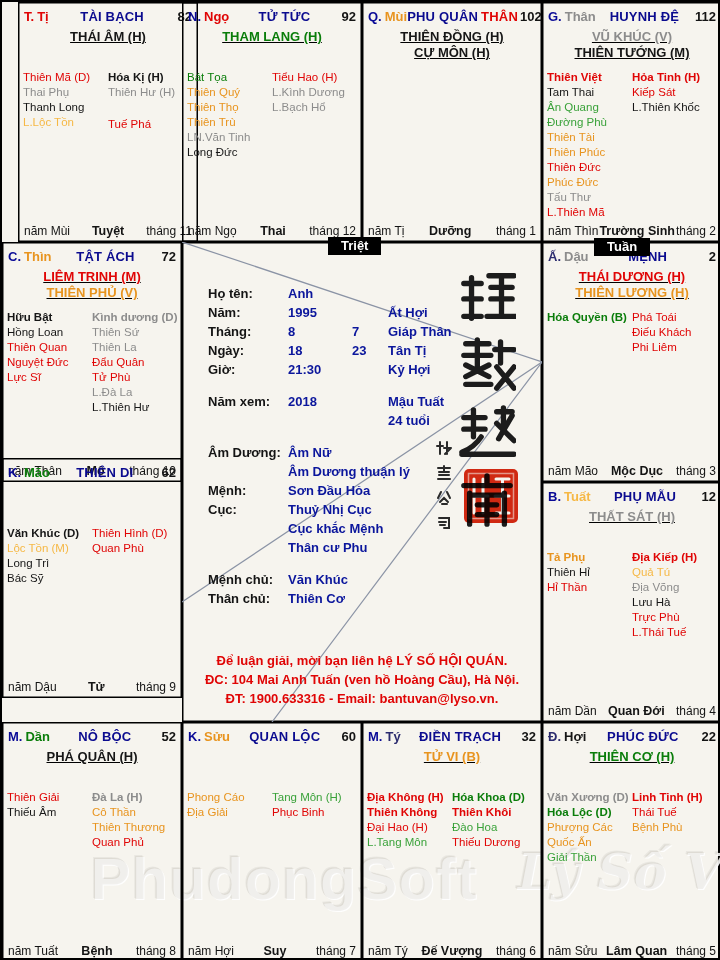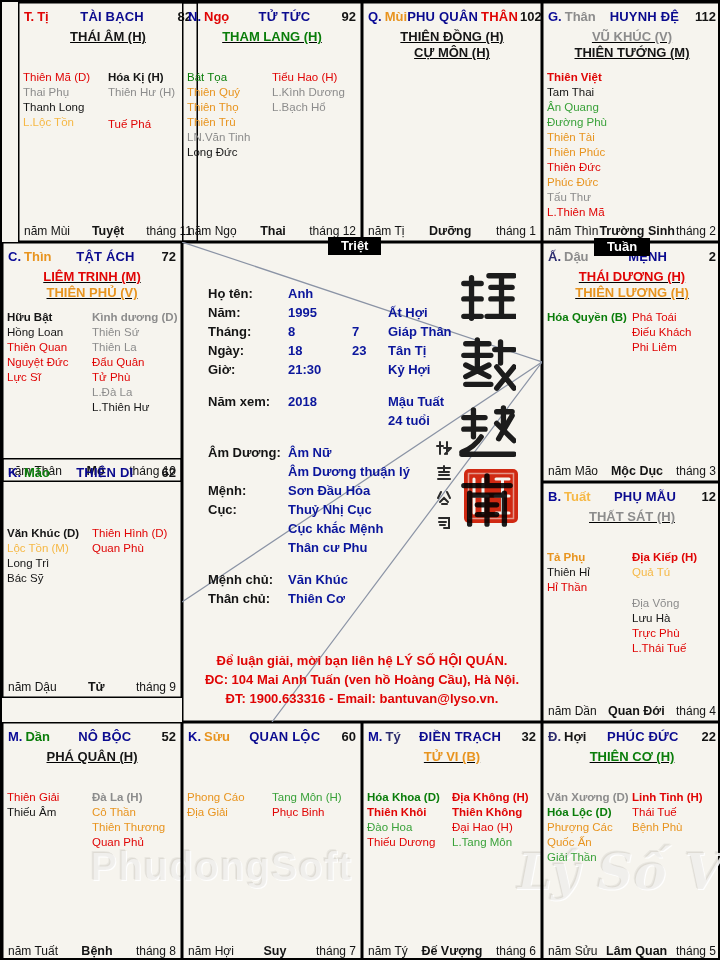--- a/index.html
+++ b/index.html
@@ -56,21 +56,21 @@
     padding:1px 13px 2px 13px;z-index:6;white-space:nowrap;
   }
   #badge-triet{left:326px;top:235px;}
   #badge-tuan{left:592px;top:236px;}
   .wm{
     position:absolute;font-weight:bold;z-index:0;
     color:rgba(125,115,95,0.10);
     text-shadow:1px 1px 0 rgba(255,255,255,.9),-1px -1px 0 rgba(0,0,0,.05);
     white-space:nowrap;
   }
-  #wm-left{left:88px;top:842px;font-size:40px;letter-spacing:1px;}
+  #wm-left{left:88px;top:842px;font-size:60px;letter-spacing:1px;}
   #wm-right{left:515px;top:840px;font-size:50px;font-family:"DejaVu Serif",serif;font-style:italic;}
 </style>
 </head>
 <body>
 
 <div id="board">
 
   <div class="wm" id="wm-left">PhudongSoft</div>
   <div class="wm" id="wm-right">Lý Số Việt Nam</div>
 
@@ -164,20 +164,25 @@
           <div class="star" style="color: rgb(22, 22, 22);">Tam Thai</div>
           <div class="star" style="color: rgb(58, 162, 58);">Ân Quang</div>
           <div class="star" style="color: rgb(58, 162, 58);">Đường Phù</div>
           <div class="star" style="color: rgb(232, 148, 31);">Thiên Tài</div>
           <div class="star" style="color: rgb(232, 148, 31);">Thiên Phúc</div>
           <div class="star" style="color: rgb(224, 5, 5);">Thiên Đức</div>
           <div class="star" style="color: rgb(232, 148, 31);">Phúc Đức</div>
           <div class="star" style="color: rgb(140, 140, 140);">Tấu Thư</div>
           <div class="star" style="color: rgb(224, 5, 5);">L.Thiên Mã</div>
         </div>
+        <div class="col">
+          <div class="star" style="color: rgb(224, 5, 5); font-weight: bold;">Hỏa Tinh (H)</div>
+          <div class="star" style="color: rgb(224, 5, 5);">Kiếp Sát</div>
+          <div class="star" style="color: rgb(22, 22, 22);">L.Thiên Khốc</div>
+        </div>
       </div>
       <div class="cell-foot">
         <span class="foot-year">năm Thìn</span>
         <span class="foot-stage">Trường Sinh</span>
         <span class="foot-month">tháng 2</span>
       </div>
     </div>
     <div class="cell" style="left: 0px; top: 240px;">
       <div class="cell-head">
         <span class="corner"><span style="color: rgb(10, 10, 150);">C.</span><span class="b" style="color: rgb(232, 148, 31);">Thìn</span></span>
@@ -274,21 +279,21 @@
       </div>
       <div class="cols">
         <div class="col">
           <div class="star" style="color: rgb(232, 148, 31); font-weight: bold;">Tả Phụ</div>
           <div class="star" style="color: rgb(22, 22, 22);">Thiên Hỉ</div>
           <div class="star" style="color: rgb(224, 5, 5);">Hỉ Thần</div>
         </div>
         <div class="col">
           <div class="star" style="color: rgb(224, 5, 5); font-weight: bold;">Địa Kiếp (H)</div>
           <div class="star" style="color: rgb(246, 184, 69);">Quả Tú</div>
-          <div class="star" style="color: rgb(140, 140, 140); margin-top: 16px;">Địa Võng</div>
+          <div class="star" style="color: rgb(140, 140, 140);">Địa Võng</div>
           <div class="star" style="color: rgb(22, 22, 22);">Lưu Hà</div>
           <div class="star" style="color: rgb(224, 5, 5);">Trực Phù</div>
           <div class="star" style="color: rgb(224, 5, 5);">L.Thái Tuế</div>
         </div>
       </div>
       <div class="cell-foot">
         <span class="foot-year">năm Dần</span>
         <span class="foot-stage">Quan Đới</span>
         <span class="foot-month">tháng 4</span>
       </div>
@@ -347,30 +352,30 @@
       <div class="cell-head">
         <span class="corner"><span style="color: rgb(10, 10, 150);">M.</span><span class="b" style="color: rgb(43, 43, 110);">Tý</span></span>
         <span class="cell-title"><span>ĐIỀN TRẠCH</span></span>
         <span class="cell-num">32</span>
       </div>
       <div class="main-block">
         <div class="main-star" style="color: rgb(232, 148, 31);">TỬ VI (B)</div>
       </div>
       <div class="cols">
         <div class="col">
+          <div class="star" style="color: rgb(224, 5, 5); font-weight: bold;">Địa Không (H)</div>
+          <div class="star" style="color: rgb(224, 5, 5); font-weight: bold;">Thiên Không</div>
+          <div class="star" style="color: rgb(224, 5, 5);">Đại Hao (H)</div>
+          <div class="star" style="color: rgb(58, 162, 58);">L.Tang Môn</div>
+        </div>
+        <div class="col">
           <div class="star" style="color: rgb(10, 125, 10); font-weight: bold;">Hóa Khoa (D)</div>
           <div class="star" style="color: rgb(224, 5, 5); font-weight: bold;">Thiên Khôi</div>
           <div class="star" style="color: rgb(58, 162, 58);">Đào Hoa</div>
           <div class="star" style="color: rgb(224, 5, 5);">Thiếu Dương</div>
-        </div>
-        <div class="col">
-          <div class="star" style="color: rgb(224, 5, 5); font-weight: bold;">Địa Không (H)</div>
-          <div class="star" style="color: rgb(224, 5, 5); font-weight: bold;">Thiên Không</div>
-          <div class="star" style="color: rgb(224, 5, 5);">Đại Hao (H)</div>
-          <div class="star" style="color: rgb(58, 162, 58);">L.Tang Môn</div>
         </div>
       </div>
       <div class="cell-foot">
         <span class="foot-year">năm Tý</span>
         <span class="foot-stage">Đế Vượng</span>
         <span class="foot-month">tháng 6</span>
       </div>
     </div>
     <div class="cell" style="left: 540px; top: 720px;">
       <div class="cell-head">

